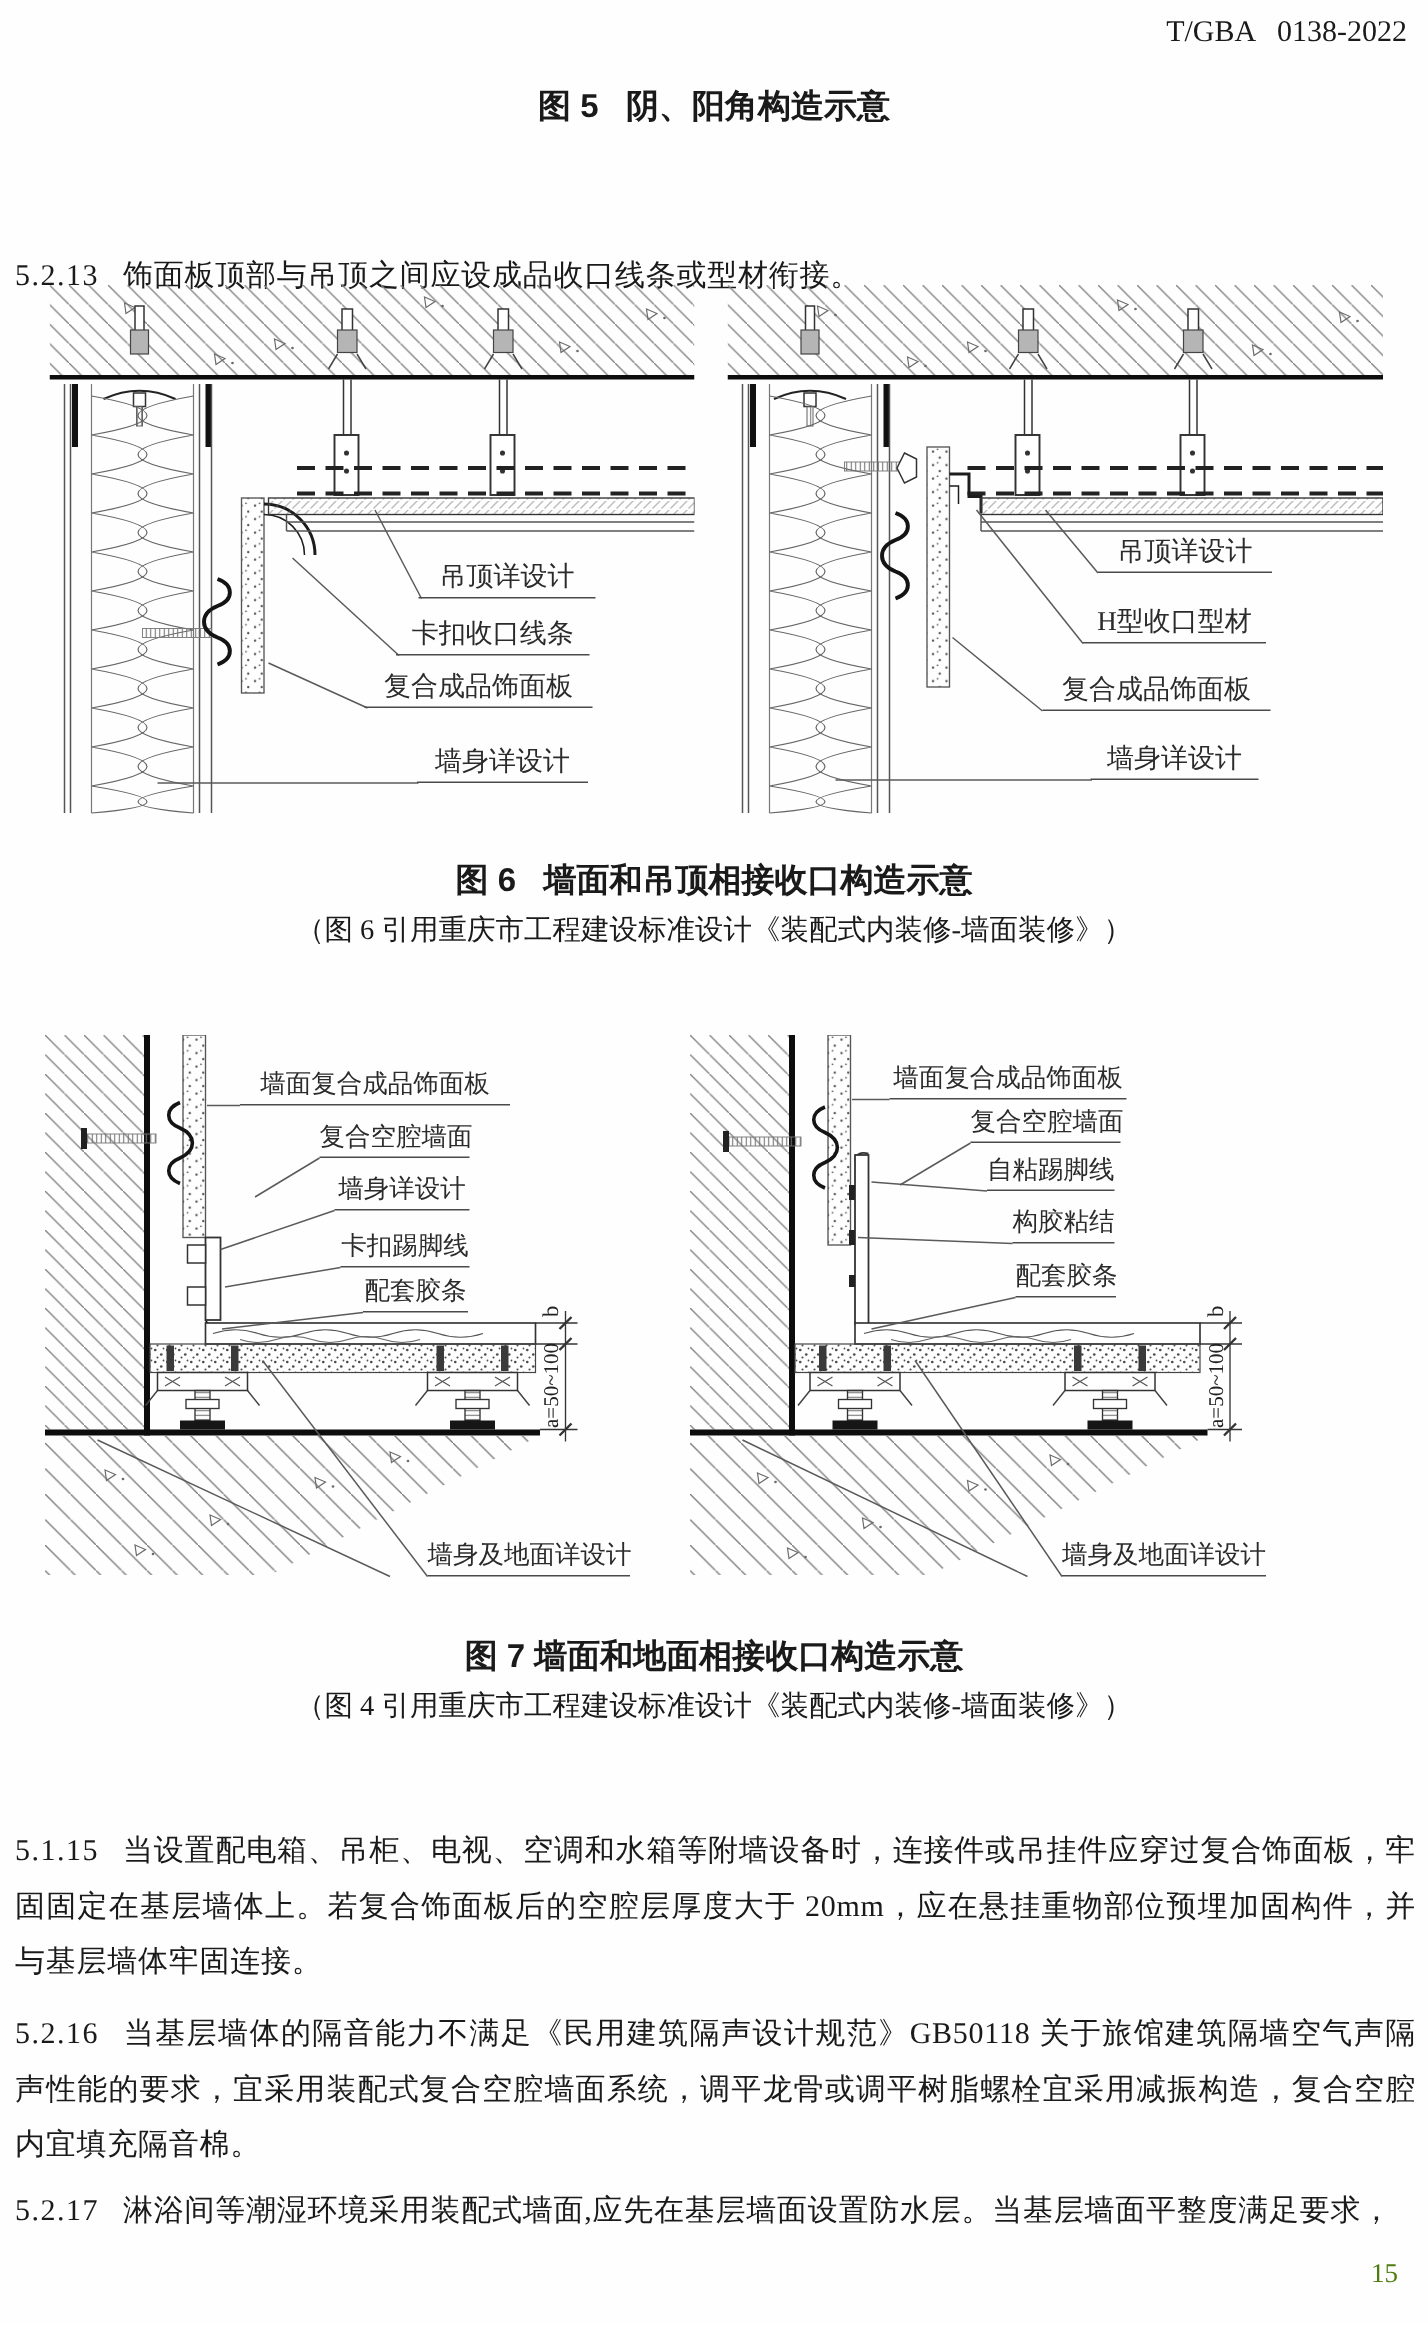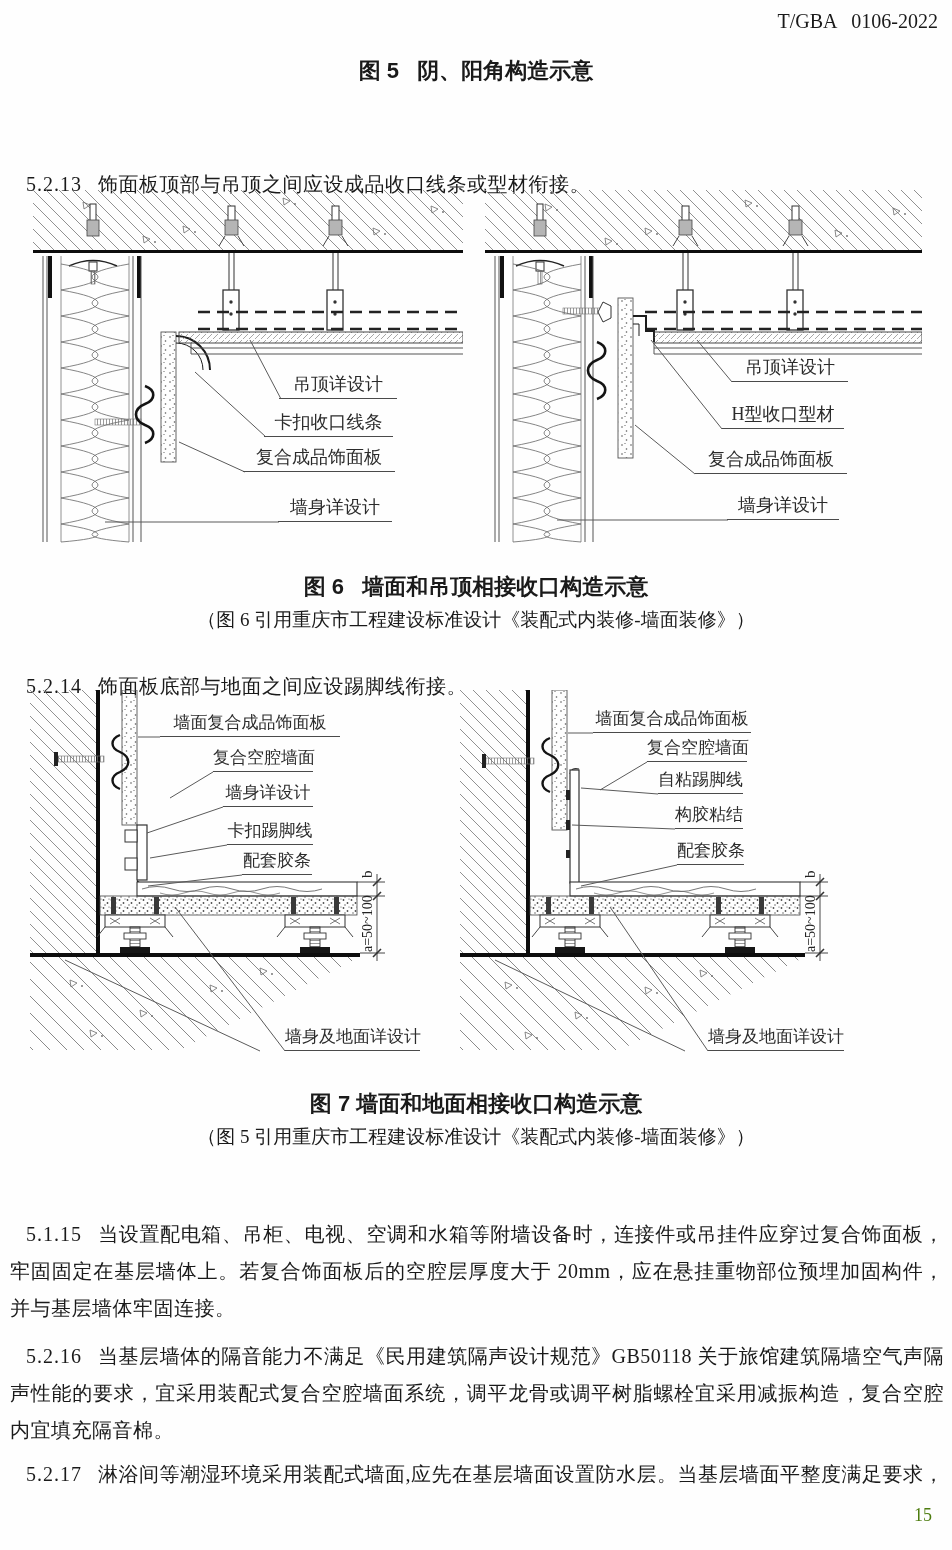--- a/index.html
+++ b/index.html
@@ -5,21 +5,21 @@
   html,body{margin:0;padding:0;background:#ffffff;}
   #page{position:relative;width:952px;height:1550px;background:#fefefe;overflow:hidden;
         font-family:"Liberation Serif","DejaVu Serif",serif;color:#1a1a1a;}
   .hdr{position:absolute;top:10px;right:14px;font-size:20px;white-space:pre;}
   .figtitle{position:absolute;left:0;width:952px;text-align:center;
             font-family:"Liberation Sans","DejaVu Sans",sans-serif;
             font-weight:700;font-size:22px;white-space:pre;}
   .figcite{position:absolute;left:0;width:952px;text-align:center;font-size:19px;white-space:pre;}
   .para{position:absolute;left:10px;width:934px;font-size:20px;line-height:37px;
         text-align:justify;letter-spacing:0.5px;}
-  .para .num{display:inline-block;margin-right:16px;letter-spacing:1px;margin-left:16px;}
+  .para .num{display:inline-block;margin-right:16px;letter-spacing:1px;}
   .pagenum{position:absolute;top:1505px;right:20px;font-size:18px;color:#4d7c0f;}
   .diag{position:absolute;}
   .diag svg{position:absolute;left:0;top:0;}
   .dlabel{position:absolute;border-bottom:1px solid #4a4a4a;text-align:center;
           white-space:nowrap;color:#2b2b2b;}
   .l6{font-size:18px;height:24px;line-height:24px;padding-bottom:2px;}
   .l7{font-size:17px;height:22px;line-height:22px;padding-bottom:2px;}
 </style>
 </head>
 <body>
@@ -54,21 +54,21 @@
     </pattern>
     <g id="agg">
       <path d="M0,0 l7,3 l-6,4 z" fill="none" stroke="#6b6b6b" stroke-width="0.8"></path>
       <circle cx="12" cy="6" r="0.9" fill="#6b6b6b"></circle>
     </g>
   </defs>
 </svg>
 
 <div id="page">
 
-  <div class="hdr">T/GBA   0106-2022</div>
+  <div class="hdr">T/GBA   0138-2022</div>
   <div class="figtitle" style="top:56px">图 5   阴、阳角构造示意</div>
 
   <p class="para" style="top:146px"><span class="num">5.2.13</span><span>饰面板顶部与吊顶之间应设成品收口线条或型材衔接。</span></p>
 
   <div class="diag" style="left:33px;top:190px;width:430px;height:358px">
     <svg width="430" height="358" viewBox="0 0 430 358">
       <rect x="0" y="0" width="430" height="60" fill="url(#hatch)"></rect>
       <use href="#agg" x="50" y="12"></use>
         <use href="#agg" x="150" y="36"></use>
         <use href="#agg" x="250" y="8"></use>
@@ -214,21 +214,20 @@
     </svg>
     <div class="dlabel l6" style="left:247px;top:165px;width:116px">吊顶详设计</div>
     <div class="dlabel l6" style="left:237px;top:212px;width:122px">H型收口型材</div>
     <div class="dlabel l6" style="left:210px;top:257px;width:152px">复合成品饰面板</div>
     <div class="dlabel l6" style="left:242px;top:303px;width:112px">墙身详设计</div>
   </div>
 
   <div class="figtitle" style="top:572px">图 6   墙面和吊顶相接收口构造示意</div>
   <div class="figcite" style="top:607px">（图 6 引用重庆市工程建设标准设计《装配式内装修-墙面装修》）</div>
 
-  <p class="para" style="top:648px"><span class="num">5.2.14</span><span>饰面板底部与地面之间应设踢脚线衔接。</span></p>
 
   <div class="diag" style="left:30px;top:690px;width:432px;height:378px">
     <svg width="432" height="378" viewBox="0 0 432 378">
       <rect x="0" y="0" width="66" height="263" fill="url(#hatch)"></rect>
       <rect x="66" y="0" width="4" height="267" fill="#0d0d0d"></rect>
 
       <rect x="92" y="0" width="15" height="135" fill="url(#stip)" stroke="#555" stroke-width="0.9"></rect>
 
       <path d="M90,45 c-10,4 -10,13 0,17 c11,5 11,15 0,20 c-10,4 -10,13 0,17" fill="none" stroke="#141414" stroke-width="2.4"></path>
       <rect x="28" y="66" width="46" height="6" fill="url(#hthreads)" stroke="#777" stroke-width="0.6"></rect>
@@ -370,21 +369,21 @@
     </svg>
     <div class="dlabel l7" style="left:133px;top:18px;width:158px">墙面复合成品饰面板</div>
     <div class="dlabel l7" style="left:187px;top:47px;width:100px">复合空腔墙面</div>
     <div class="dlabel l7" style="left:198px;top:79px;width:85px">自粘踢脚线</div>
     <div class="dlabel l7" style="left:215px;top:114px;width:68px">构胶粘结</div>
     <div class="dlabel l7" style="left:217px;top:150px;width:67px">配套胶条</div>
     <div class="dlabel l7" style="left:248px;top:336px;width:136px">墙身及地面详设计</div>
   </div>
 
   <div class="figtitle" style="top:1089px">图 7 墙面和地面相接收口构造示意</div>
-  <div class="figcite" style="top:1124px">（图 5 引用重庆市工程建设标准设计《装配式内装修-墙面装修》）</div>
+  <div class="figcite" style="top:1124px">（图 4 引用重庆市工程建设标准设计《装配式内装修-墙面装修》）</div>
 
   <p class="para" style="top:1196px"><span class="num">5.1.15</span><span>当设置配电箱、吊柜、电视、空调和水箱等附墙设备时，连接件或吊挂件应穿过复合饰面板，牢固固定在基层墙体上。若复合饰面板后的空腔层厚度大于 20mm，应在悬挂重物部位预埋加固构件，并与基层墙体牢固连接。</span></p>
 
   <p class="para" style="top:1318px"><span class="num">5.2.16</span><span>当基层墙体的隔音能力不满足《民用建筑隔声设计规范》GB50118 关于旅馆建筑隔墙空气声隔声性能的要求，宜采用装配式复合空腔墙面系统，调平龙骨或调平树脂螺栓宜采用减振构造，复合空腔内宜填充隔音棉。</span></p>
 
   <p class="para" style="top:1436px"><span class="num">5.2.17</span><span>淋浴间等潮湿环境采用装配式墙面,应先在基层墙面设置防水层。当基层墙面平整度满足要求，</span></p>
 
   <div class="pagenum">15</div>
 
 </div>

